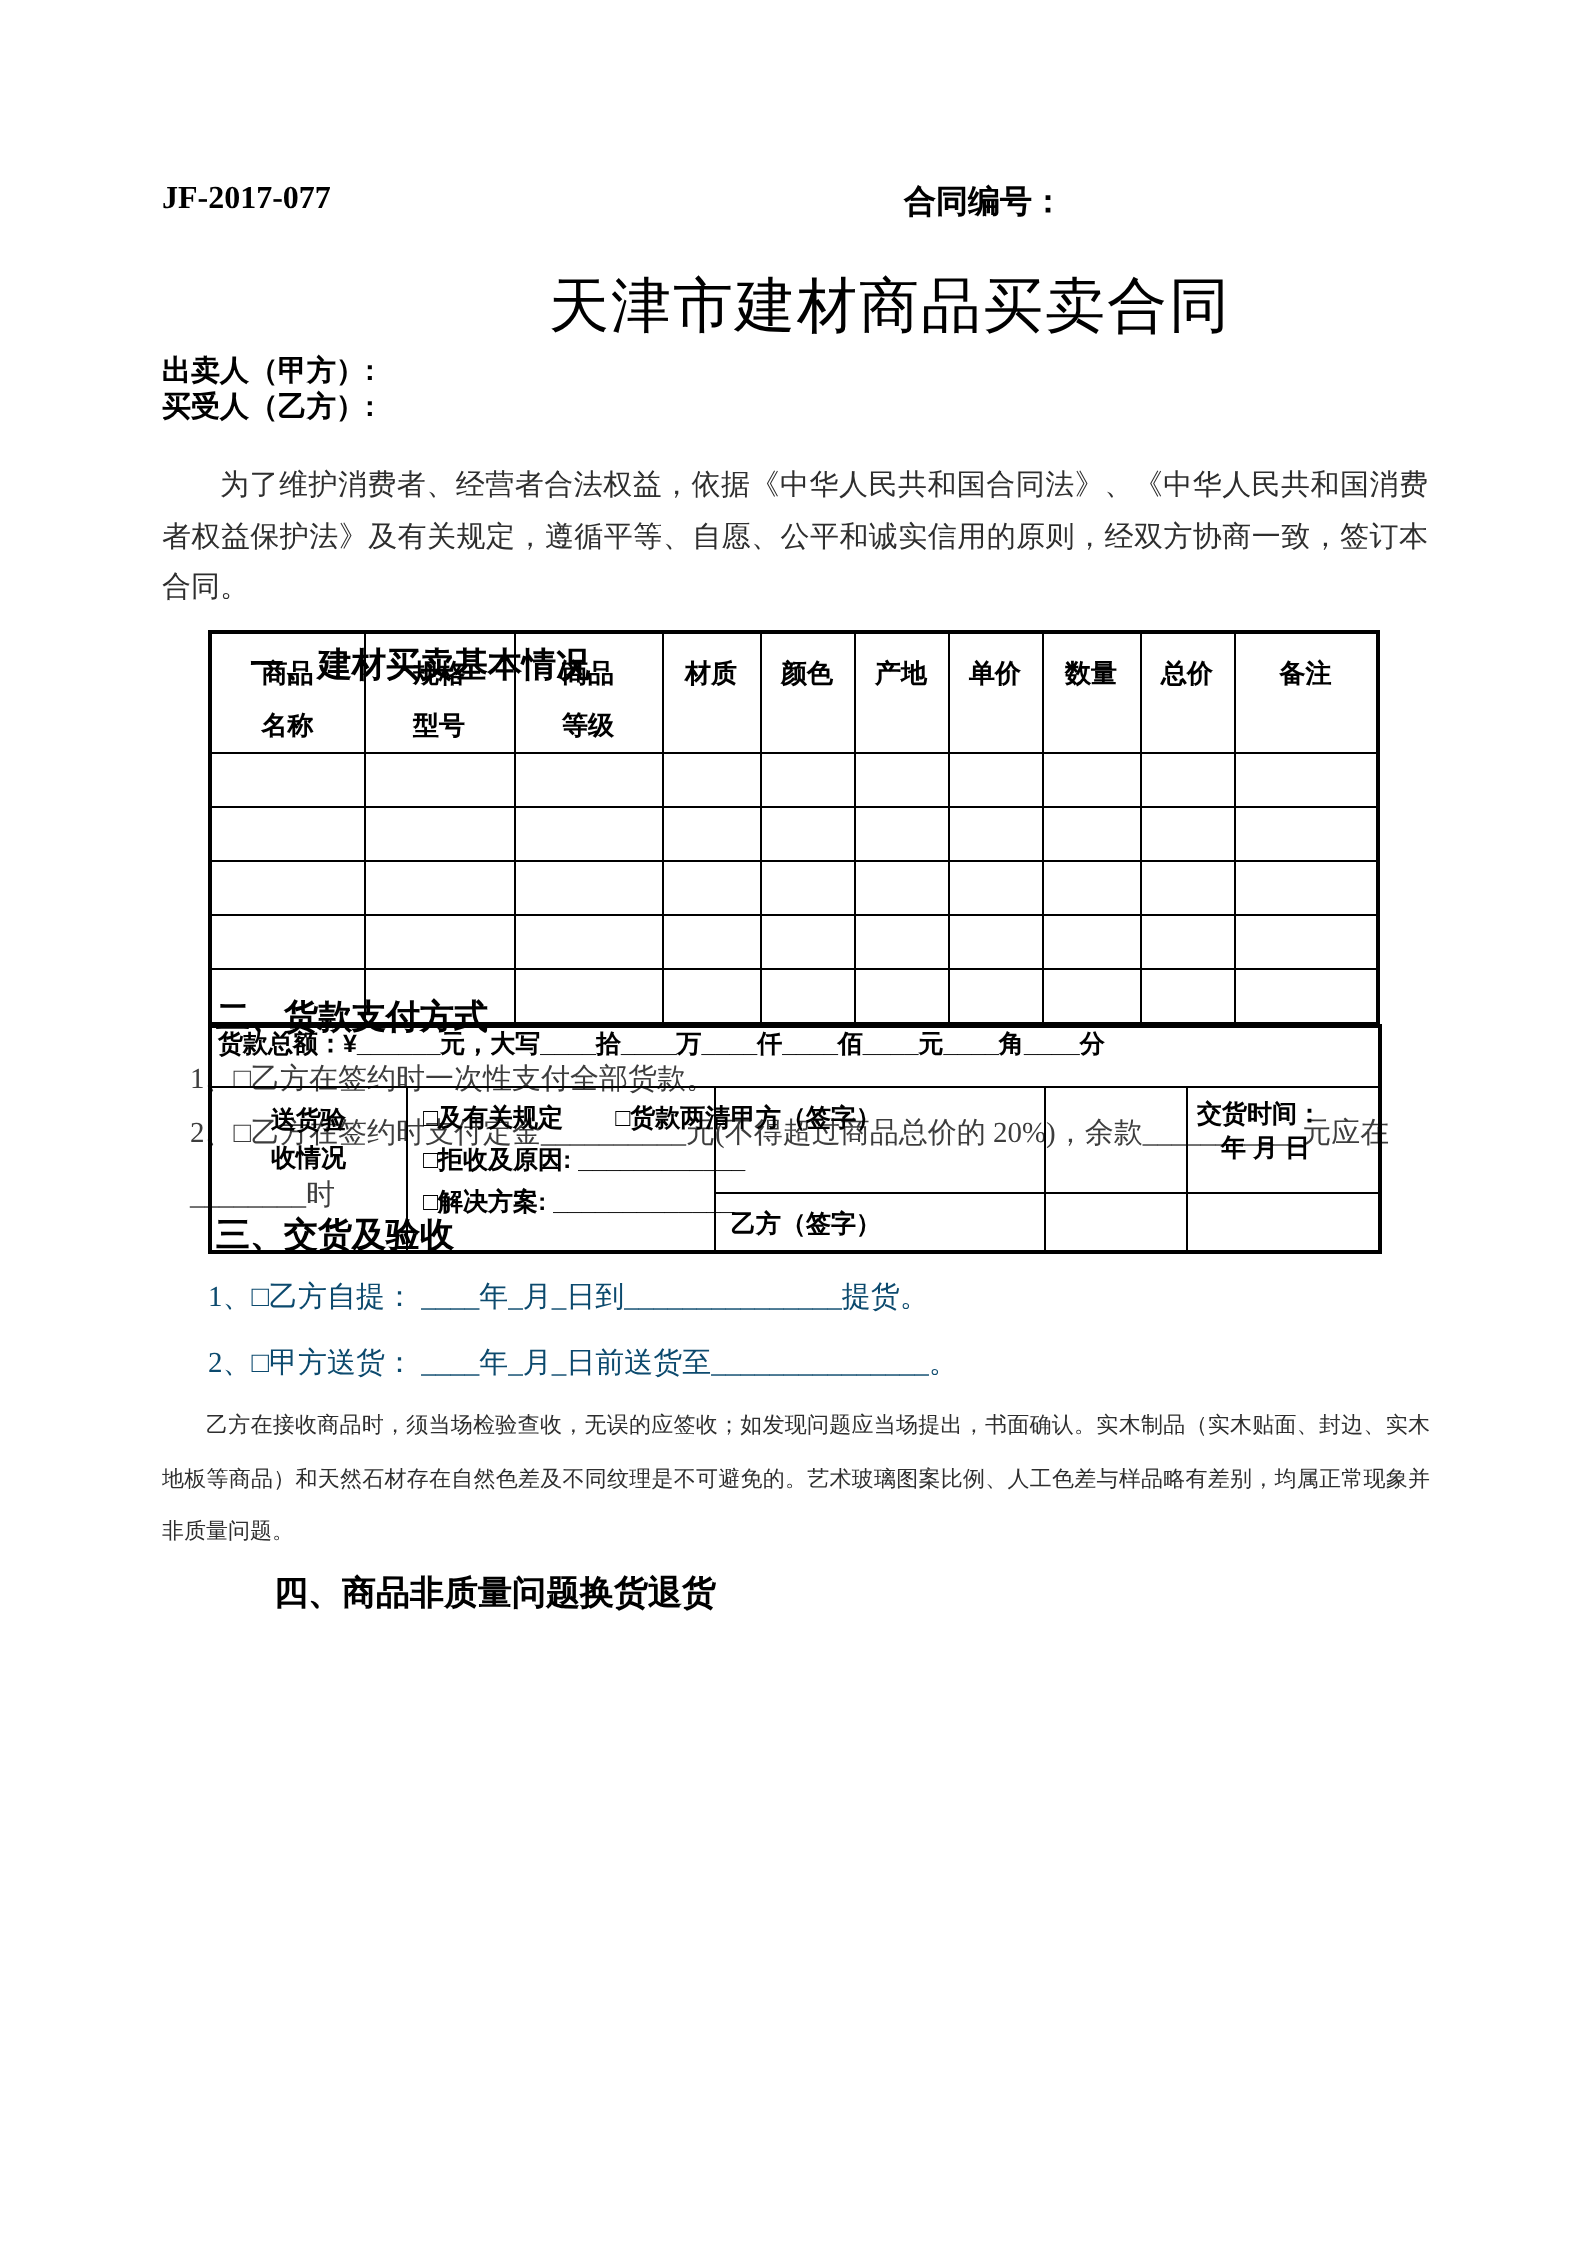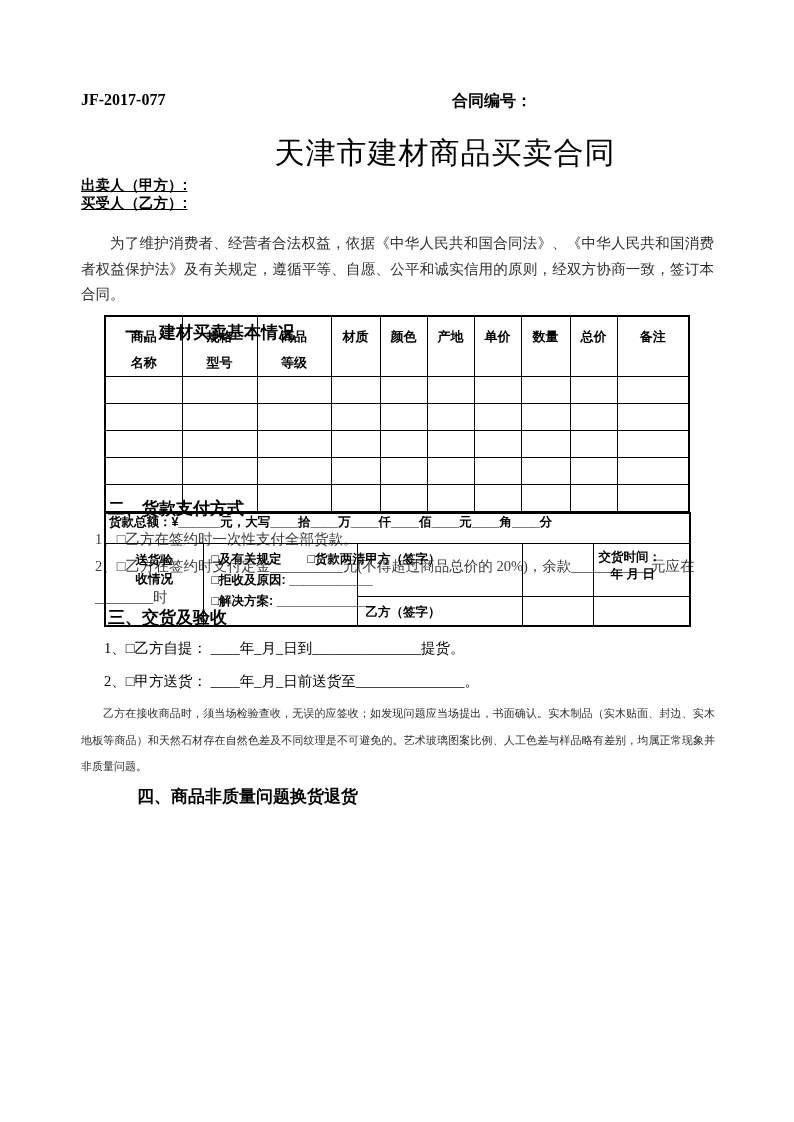--- a/index.html
+++ b/index.html
@@ -8,21 +8,21 @@
     background:#fff;outline:1px solid #aaa;overflow:hidden;
     font-family:"Liberation Serif","DejaVu Serif",serif;color:#2e2e2e;
   }
   .abs{position:absolute;}
   .sans{font-family:"Liberation Sans","DejaVu Sans",sans-serif;}
   .b{font-weight:bold;color:#000;}
 
   .doc-code{left:81px;top:91px;font-size:16px;font-weight:bold;color:#000;}
   .contract-no{left:452px;top:91px;font-size:16px;}
   .title{left:0;top:133px;width:794px;text-align:center;font-size:30px;color:#000;letter-spacing:1px;padding-left:48px;}
-  .party{left:81px;font-size:14.5px;text-decoration:underline;}
+  .party{left:81px;font-size:14.5px;}
   .seller{top:176px;} .buyer{top:194px;}
 
   .intro{left:81px;top:231px;width:633px;font-size:14.5px;line-height:25.5px;
          text-align:justify;text-indent:2em;margin:0;}
 
   .h{font-size:17px;z-index:3;}
   .h1pos{left:125px;top:293px;margin-top:28px;}
   .h2pos{left:108px;top:497px;}
   .h3pos{left:108px;top:606px;}
   .h4pos{left:137px;top:785px;}
@@ -46,21 +46,21 @@
   .pt-c,.pt-c2{padding:7px 0 0 8px;}
   .pt-r2{height:53px;} .pt-r3{height:29px;}
   .pt-e{padding:6px 0 0 5px;line-height:15px;}
   .pt-e .dt2{margin-left:12px;margin-top:2px;}
 
   .u{z-index:1;font-size:14.5px;color:#3d3d3d;white-space:nowrap;}
   .u1{left:95px;top:530px;}
   .u2{left:95px;top:557px;}
   .u3{left:95px;top:588px;}
 
-  .li{left:104px;font-size:14.5px;color:#000000;white-space:pre-wrap;}
+  .li{left:104px;font-size:14.5px;color:#0c4a6e;white-space:pre-wrap;}
   .li1{top:639px;} .li2{top:672px;}
 
   .para{left:81px;top:700px;width:634px;font-size:11px;line-height:26.5px;
         text-align:justify;text-indent:2em;margin:0;}
 </style>
 </head>
 <body>
 
 <div class="page">
 

